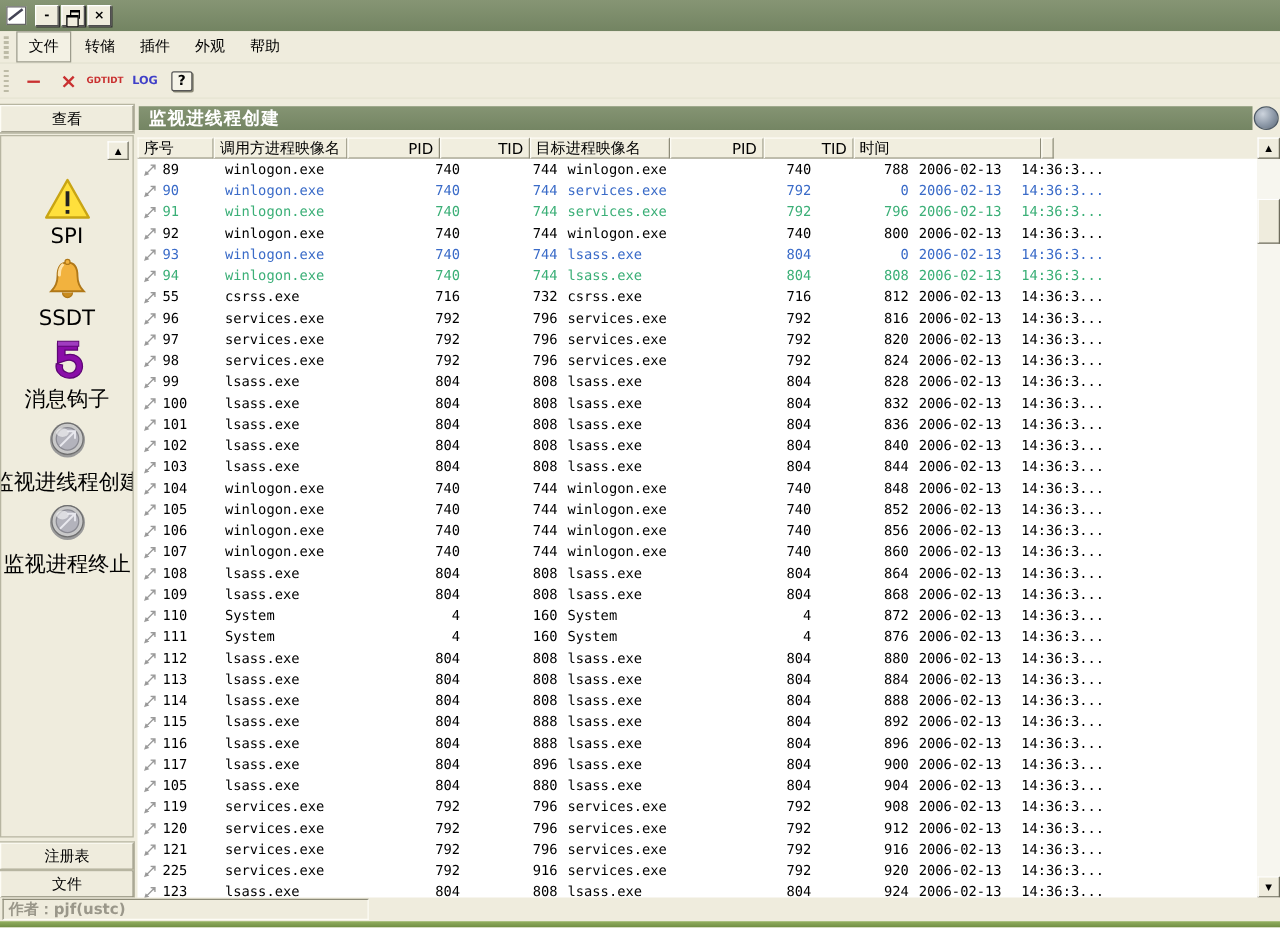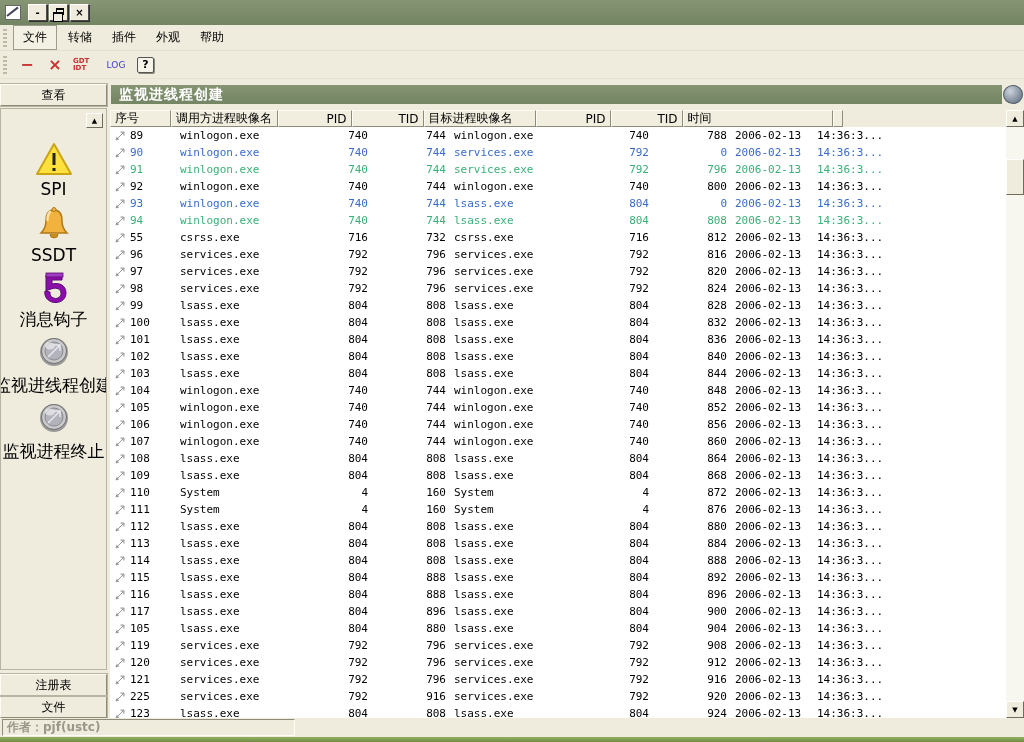--- a/index.html
+++ b/index.html
@@ -30,22 +30,22 @@
   .grip{ width:4px; height:18px; margin:0 6px 0 3px;
     background:repeating-linear-gradient(#BDBBA6 0 2px, #EFECDD 2px 4px); }
   .menu-item{ padding:3px 9px; margin-right:2px; color:#000; }
   .menu-item.active{ border:1px solid #9C9B8C; background:#F3F1E4; }
   .toolbar{ position:absolute; top:51px; left:0; right:0; height:28px; background:#EFECDD;
     display:flex; align-items:center; border-bottom:1px solid #E6E3D2;}
   .tool{ display:flex; align-items:center; justify-content:center; margin:0 4px; }
   .tool-minus{ color:#C93030; font-weight:bold; font-size:16px; width:20px;}
   .tool-x{ color:#C93030; font-weight:bold; font-size:16px; width:20px;}
   .tool-gdtidt{ color:#C93030; font-weight:bold; font-size:7px; line-height:7px; width:22px;
-    display:flex; flex-direction:column; align-items:flex-start;}
-  .tool-log{ color:#4040C8; font-weight:normal; font-size:9px; width:26px;}
+    display:flex; flex-direction:row; align-items:flex-start;}
+  .tool-log{ color:#4040C8; font-weight:bold; font-size:9px; width:26px;}
   .tool-help{ width:17px; height:16px; border:1px solid #555; border-radius:2px; background:#F6F4E8;
     box-shadow:1px 1px 0 #8a8876; font-size:11px; font-weight:bold;}
   
   .sidebar{ position:absolute; top:84px; left:0; width:107px; bottom:24px; }
   .side-btn{ width:107px; height:22px; background:#EFECDD; border:1px solid;
     border-color:#FDFCF5 #8E8C79 #8E8C79 #FDFCF5; outline:1px solid #B7B5A1;
     display:flex; align-items:center; justify-content:center; font-size:12px;}
   .icon-panel{ position:absolute; top:24px; left:0; width:107px; height:562px;
     border:1px solid #B7B5A1; background:#EFECDD; overflow:hidden;}
   .panel-scroll-up{ position:absolute; top:4px; right:3px; width:17px; height:15px;

